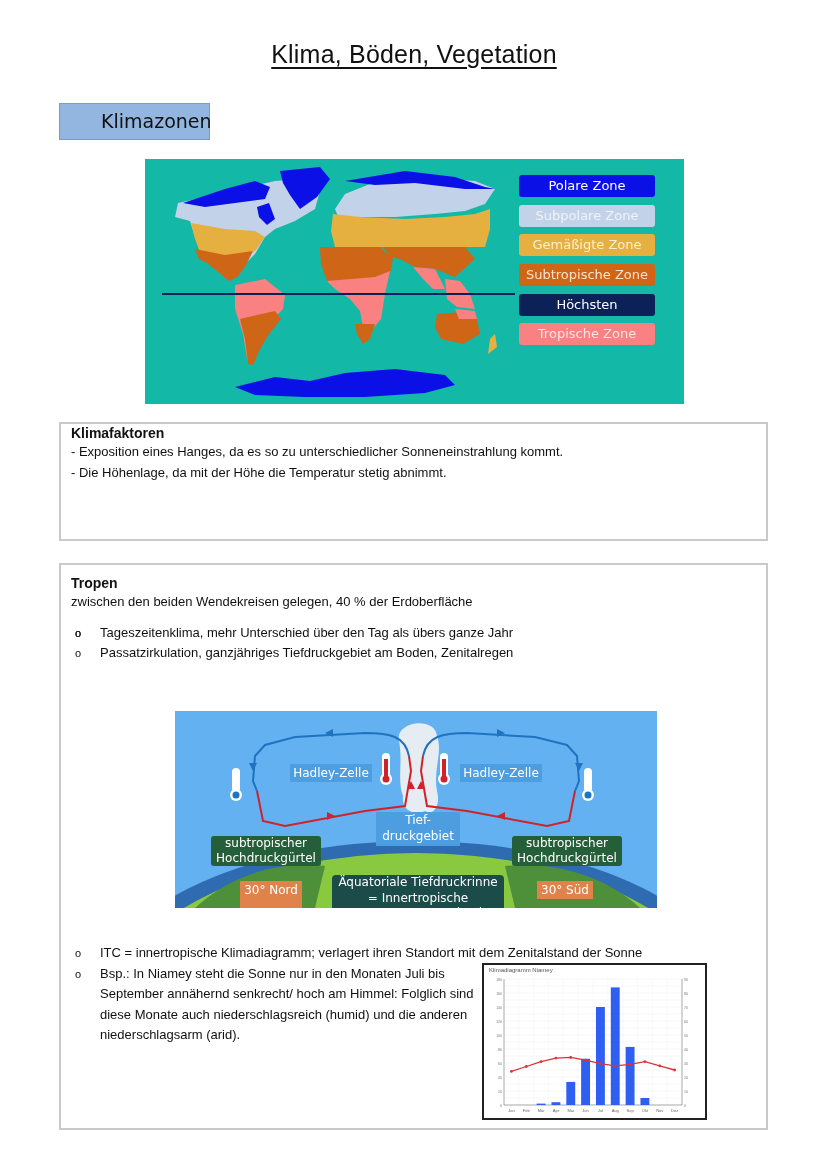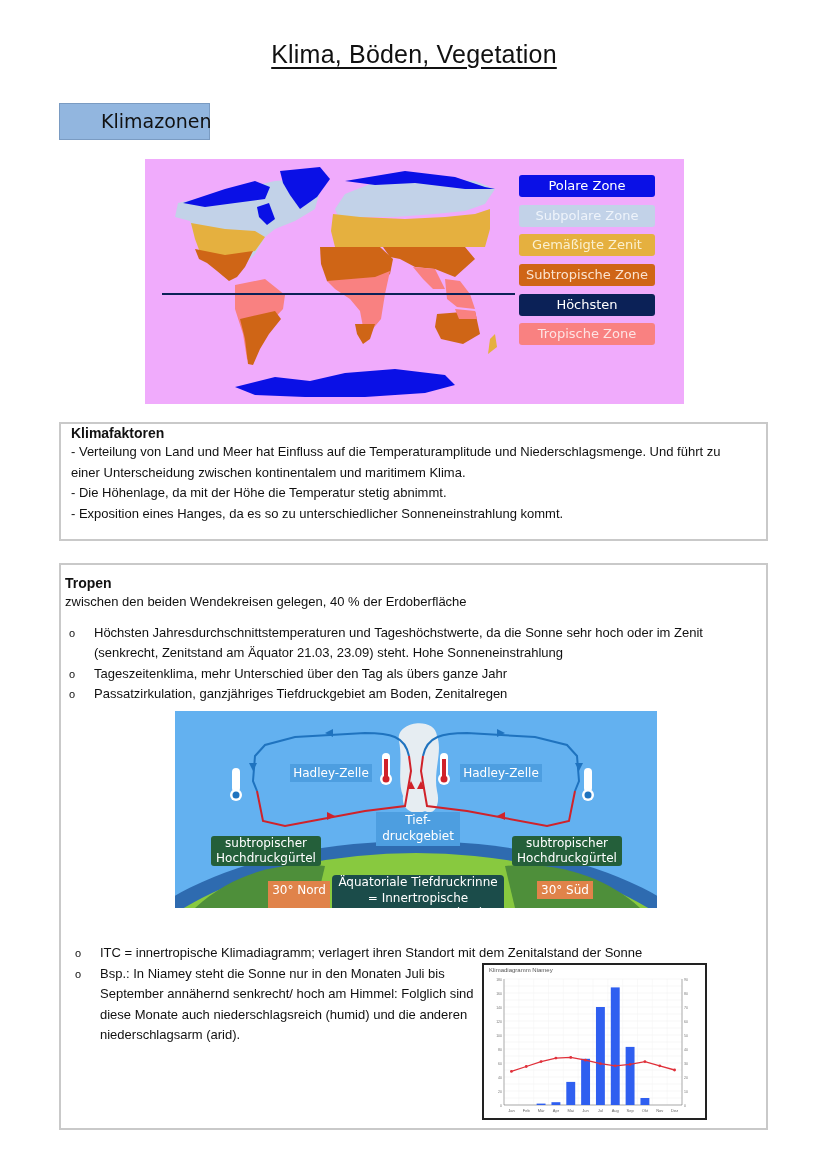--- a/index.html
+++ b/index.html
@@ -4,27 +4,27 @@
 <style>
   html, body { margin: 0; padding: 0; background: #ffffff; }
   body { width: 828px; height: 1171px; position: relative; overflow: hidden;
          font-family: "Liberation Sans", sans-serif; color: #111; }
   .title { position: absolute; left: 0; width: 828px; top: 40px; text-align: center;
            font-size: 25px; text-decoration: underline; text-underline-offset: 4px; letter-spacing: 0.2px; }
   .section-tag { position: absolute; left: 59px; top: 103px; width: 151px; height: 37px;
                  background: #92b6df; border: 1px solid #7a9bc2; box-sizing: border-box;
                  font-family: "DejaVu Sans", sans-serif; font-size: 19px; line-height: 35px;
                  text-align: center; color: #111; padding-left: 41px; }
-  .map { position: absolute; left: 145px; top: 159px; width: 539px; height: 245px; background: #f0abfc; overflow: hidden; }
+  .map { position: absolute; left: 145px; top: 159px; width: 539px; height: 245px; background: #14b8a6; overflow: hidden; }
   .legend { position: absolute; left: 374px; top: 16px; width: 136px; }
   .legend-item { height: 22px; border-radius: 3px; margin-bottom: 7.7px; text-align: center;
                  font-family: "DejaVu Sans", sans-serif; font-size: 13px; line-height: 22px; }
   .box { position: absolute; border: 2px solid #c9c9c9; box-sizing: border-box; background: #fff; }
   .box-faktoren { left: 59px; top: 422px; width: 709px; height: 119px; padding: 0 10px; }
-  .box-tropen { left: 59px; top: 563px; width: 709px; height: 567px; padding: 9px 4px; }
+  .box-tropen { left: 59px; top: 563px; width: 709px; height: 567px; padding: 9px 10px; }
   .box h3 { margin: 0; font-size: 14px; font-weight: bold; line-height: 18px; }
   .box p { margin: 0; font-size: 13px; line-height: 20.5px; }
   .bullets { list-style: none; margin: 10px 0 0 0; padding: 0; }
   .bullets li { position: relative; padding-left: 29px; font-size: 13px; line-height: 20.5px; }
   .bullets li .bullet { position: absolute; left: 4px; top: 0; font-size: 11px; }
   .hadley { position: absolute; left: 114px; top: 146px; width: 482px; height: 197px; background: #63b1f0; overflow: hidden; }
   .lbl { position: absolute; font-family: "DejaVu Sans", sans-serif; text-align: center; color: #fff; }
   .bsp-list { position: absolute; left: 10px; top: 368px; width: 690px; }
   .bsp-text { width: 380px; }
   .climate { position: absolute; left: 421px; top: 398px; width: 225px; height: 157px; border: 2px solid #222; box-sizing: border-box; background: #fff; }
@@ -66,39 +66,38 @@
     <path d="M310,150 L330,152 L332,160 L314,160 Z" fill="#f98181"></path>
     <path d="M345,180 L350,175 L352,188 L343,195 Z" fill="#e5b03f"></path>
 
     <path d="M90,228 L130,218 L165,222 L200,214 L250,210 L300,216 L310,226 L280,234 L220,238 L160,238 L110,236 Z" fill="#0a10e6"></path>
 
     <line x1="17" y1="135" x2="370" y2="135" stroke="#0b2157" stroke-width="2.2"></line>
   </svg>
   <div class="legend">
     <div class="legend-item" style="background:#0a10e6;color:#ffffff;">Polare Zone</div>
     <div class="legend-item" style="background:#c2d2e8;color:#eef3fa;">Subpolare Zone</div>
-    <div class="legend-item" style="background:#e5b03f;color:#fbf0cf;">Gemäßigte Zenit</div>
+    <div class="legend-item" style="background:#e5b03f;color:#fbf0cf;">Gemäßigte Zone</div>
     <div class="legend-item" style="background:#cf6516;color:#fbe3cf;">Subtropische Zone</div>
     <div class="legend-item" style="background:#0b2157;color:#ffffff;">Höchsten</div>
     <div class="legend-item" style="background:#f98181;color:#fde3e3;">Tropische Zone</div>
   </div>
 </div>
 
 <div class="box box-faktoren">
   <h3>Klimafaktoren</h3>
-  <p style="width:660px;">- Verteilung von Land und Meer hat Einfluss auf die Temperaturamplitude und Niederschlagsmenge. Und führt zu einer Unterscheidung zwischen kontinentalem und maritimem Klima.</p>
+  <p>- Exposition eines Hanges, da es so zu unterschiedlicher Sonneneinstrahlung kommt.</p>
   <p>- Die Höhenlage, da mit der Höhe die Temperatur stetig abnimmt.</p>
-  <p>- Exposition eines Hanges, da es so zu unterschiedlicher Sonneneinstrahlung kommt.</p>
 </div>
 
 <div class="box box-tropen">
   <h3>Tropen</h3>
   <p>zwischen den beiden Wendekreisen gelegen, 40 % der Erdoberfläche</p>
   <ul class="bullets">
-    <li><span class="bullet">o</span><span>Höchsten Jahresdurchschnittstemperaturen und Tageshöchstwerte, da die Sonne sehr hoch oder im Zenit (senkrecht, Zenitstand am Äquator 21.03, 23.09) steht. Hohe Sonneneinstrahlung</span></li>
+    <li><span class="bullet">o</span></li>
     <li><span class="bullet">o</span><span>Tageszeitenklima, mehr Unterschied über den Tag als übers ganze Jahr</span></li>
     <li><span class="bullet">o</span><span>Passatzirkulation, ganzjähriges Tiefdruckgebiet am Boden, Zenitalregen</span></li>
   </ul>
 
   <div class="hadley">
     <svg width="482" height="197" viewBox="0 0 482 197">
 
       <ellipse cx="241" cy="290" rx="320" ry="160" fill="#2e6bb0"></ellipse>
       <ellipse cx="241" cy="292" rx="300" ry="150" fill="#88c93f"></ellipse>
       <path d="M20,197 C60,160 110,150 150,155 L140,197 Z" fill="#4e8f3a"></path>
@@ -156,21 +155,21 @@
     </div>
     <div class="lbl" style="left:337px;top:125px;width:110px;height:30px;background:#245f3a;border-radius:3px;font-size:12px;line-height:15px;">
       <div>subtropischer</div>
       <div>Hochdruckgürtel</div>
     </div>
     <div class="lbl" style="left:157px;top:144px;width:172px;height:48px;background:#1b4c4a;border-radius:4px;font-size:12px;line-height:15.5px;margin-top:20px;">
       <div>Äquatoriale Tiefdruckrinne</div>
       <div>= Innertropische</div>
       <div>Konvergenzzone (ITC)</div>
     </div>
-    <div class="lbl" style="left:65px;top:170px;width:62px;height:35px;background:#e0834a;font-size:12px;line-height:18px;margin-left:28px;">30° Nord</div>
+    <div class="lbl" style="left:65px;top:170px;width:62px;height:35px;background:#e0834a;font-size:12px;line-height:18px;">30° Nord</div>
     <div class="lbl" style="left:362px;top:170px;width:56px;height:18px;background:#e0834a;font-size:12px;line-height:18px;">30° Süd</div>
   </div>
 
   <ul class="bullets bsp-list">
     <li><span class="bullet">o</span><span>ITC = innertropische Klimadiagramm; verlagert ihren Standort mit dem Zenitalstand der Sonne</span></li>
     <li>
         <span class="bullet">o</span>
         <div class="bsp-text">Bsp.: In Niamey steht die Sonne nur in den Monaten Juli bis September annähernd senkrecht/ hoch am Himmel: Folglich sind diese Monate auch niederschlagsreich (humid) und die anderen niederschlagsarm (arid).</div>
       </li>
   </ul>

